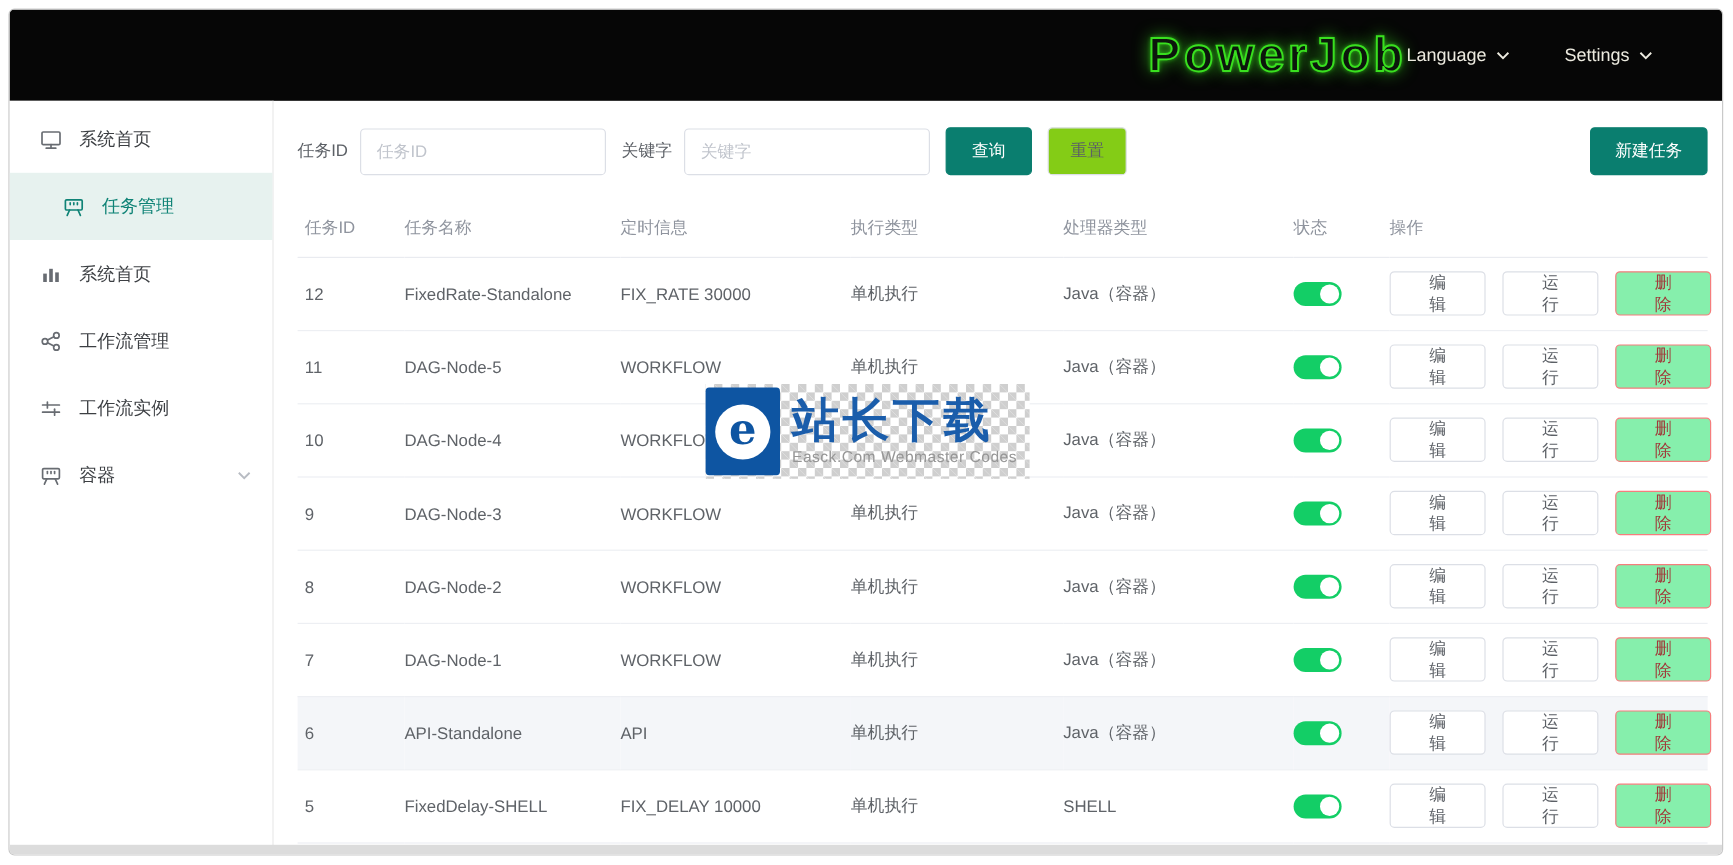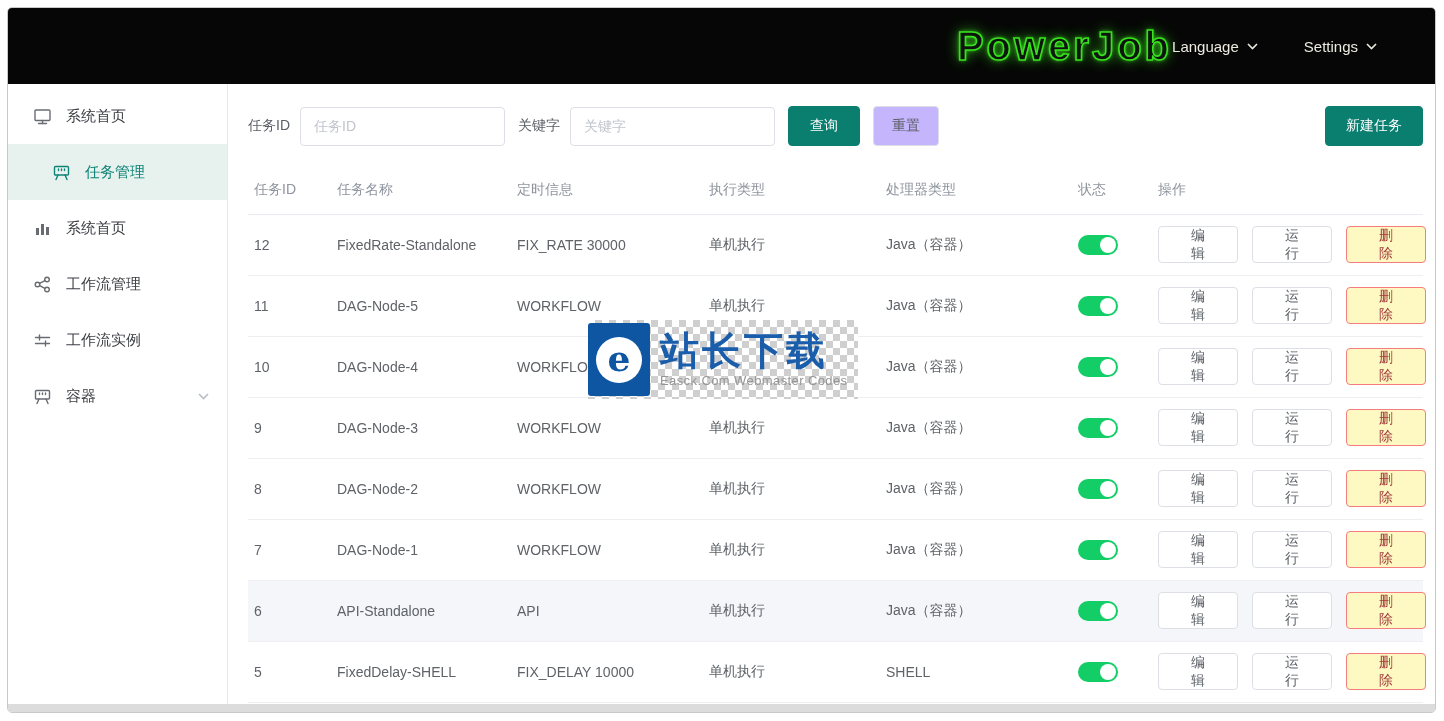--- a/index.html
+++ b/index.html
@@ -35,42 +35,42 @@
 
   
   .toolbar { display:flex; align-items:center; margin-top:22px; height:40px; }
   .tb-label { font-size:14px; color:#5c6066; margin-right:10px; white-space:nowrap; }
   .tb-input { width:205px; height:39px; border:1px solid #dcdfe6; border-radius:4px;
     padding:0 13px; font-size:14px; color:#606266; outline:none; margin-right:13px;
     font-family:inherit; }
   .tb-input::placeholder { color:#c0c4cc; }
   .btn { height:40px; border-radius:4px; font-size:14px; cursor:pointer; font-family:inherit; }
   .btn-primary { background:#0a7e6f; color:#fff; border:1px solid #0a7e6f; padding:0 21px; }
-  .btn-plain { background:#c4b5fd; color:#5c6066; border:1px solid #dcdfe6; padding:0 18px; margin-left:13px; }
+  .btn-plain { background:#84cc16; color:#5c6066; border:1px solid #dcdfe6; padding:0 18px; margin-left:13px; }
   .btn-create { margin-left:auto; padding:0 20px; }
 
   
   table { width:100%; border-collapse:collapse; table-layout:fixed; margin-top:21px; }
   col.c-id{width:89px} col.c-name{width:180px} col.c-sched{width:192px}
   col.c-exec{width:177px} col.c-proc{width:192px} col.c-stat{width:80px}
   th { text-align:left; font-size:14px; font-weight:500; color:#8f949e;
     height:47px; border-bottom:1px solid #e9ebf0; padding:0; }
   td { font-size:14px; color:#5f6368; height:61px; border-bottom:1px solid #edeff3; padding:0; }
   th:first-child, td:first-child { padding-left:6px; }
   tr.hl td { background:#f4f6f9; }
 
   .switch { width:40px; height:20px; border-radius:10px; background:#13ce66;
     position:relative; display:inline-block; cursor:pointer; vertical-align:middle; }
   .switch .knob { position:absolute; top:2px; right:2px; width:16px; height:16px;
     border-radius:50%; background:#fff; }
 
   .ops { display:flex; gap:14px; align-items:center; }
   .op-btn { height:37px; padding:0 32px; border-radius:4px; font-size:14px;
     border:1px solid #dcdfe6; background:#fff; color:#5c6066; cursor:pointer; font-family:inherit; }
-  .op-del { background:#fef9c3; border-color:#f57d7d; color:#a03a3a; }
+  .op-del { background:#86efac; border-color:#f57d7d; color:#a03a3a; }
 
   
   .wm { position:absolute; left:580px; top:312px; width:270px; height:79px; z-index:30;
     background-color:#fff;
     background-image:
       linear-gradient(45deg,#cfcfcf 25%,transparent 25%,transparent 75%,#cfcfcf 75%,#cfcfcf),
       linear-gradient(45deg,#cfcfcf 25%,transparent 25%,transparent 75%,#cfcfcf 75%,#cfcfcf);
     background-size:14px 14px; background-position:0 0,7px 7px;
     display:flex; align-items:center; }
   .wm-logo { width:62px; height:73px; background:#0e55a2; border-radius:3px;

